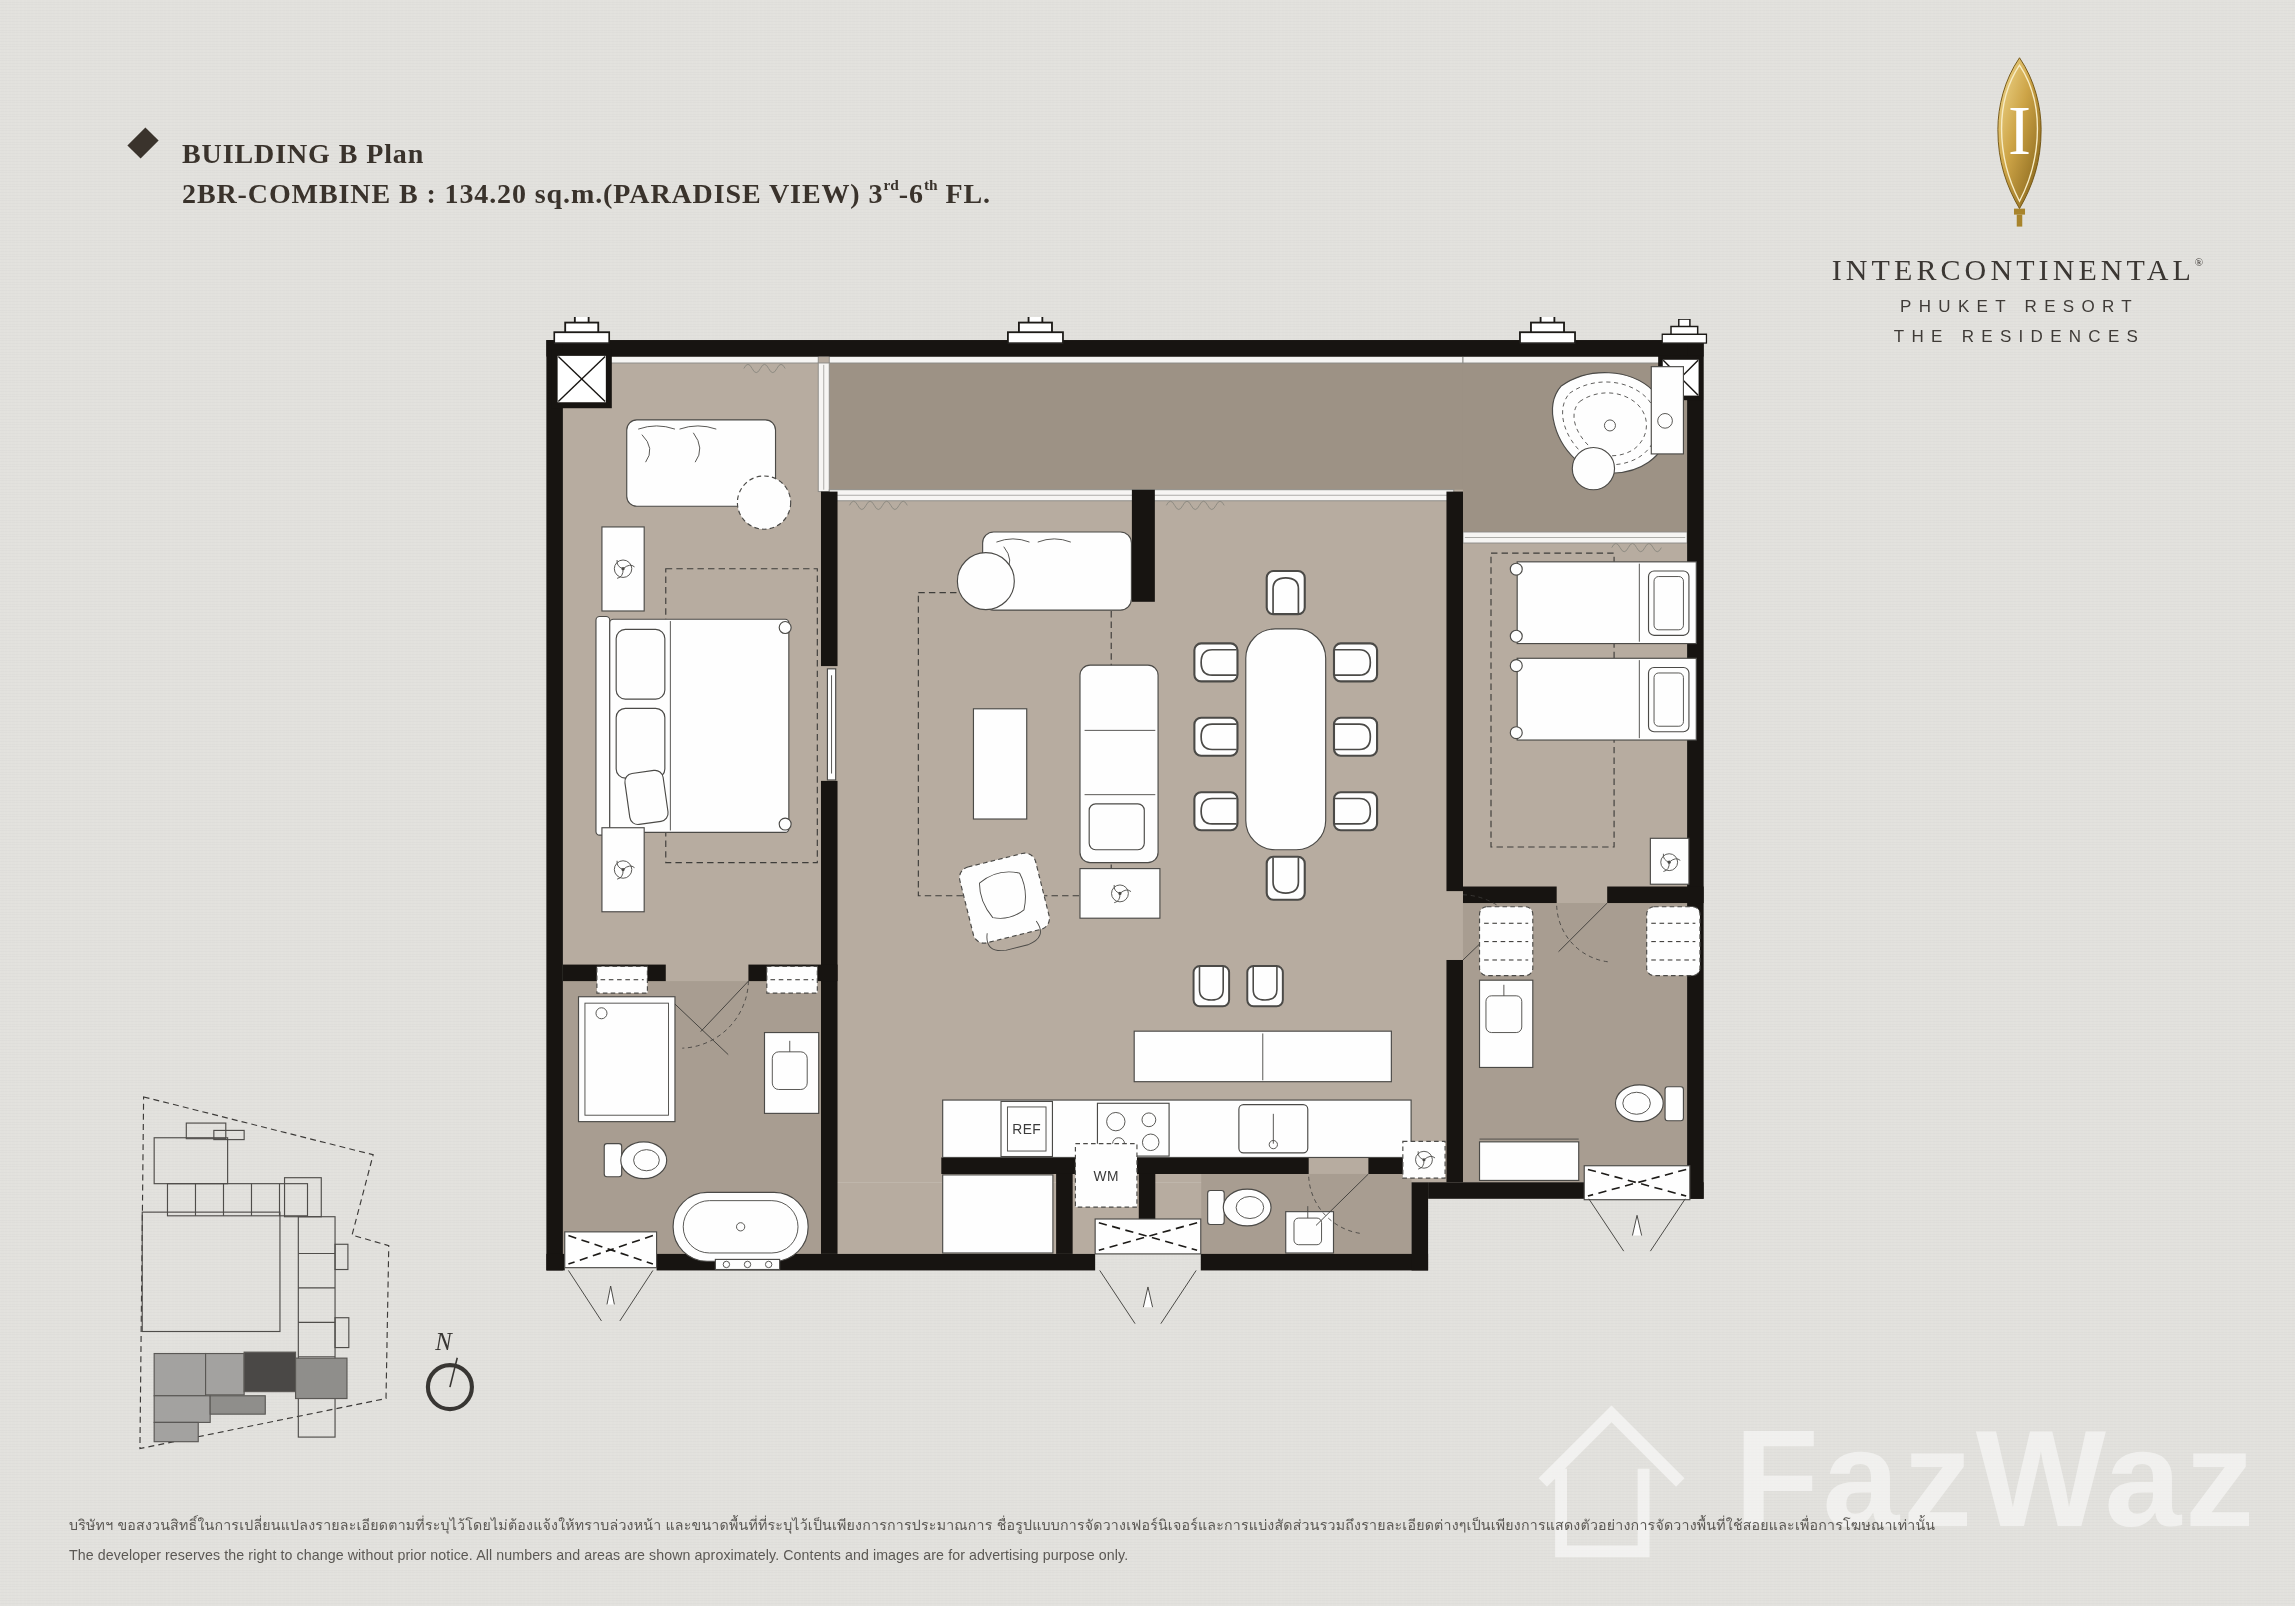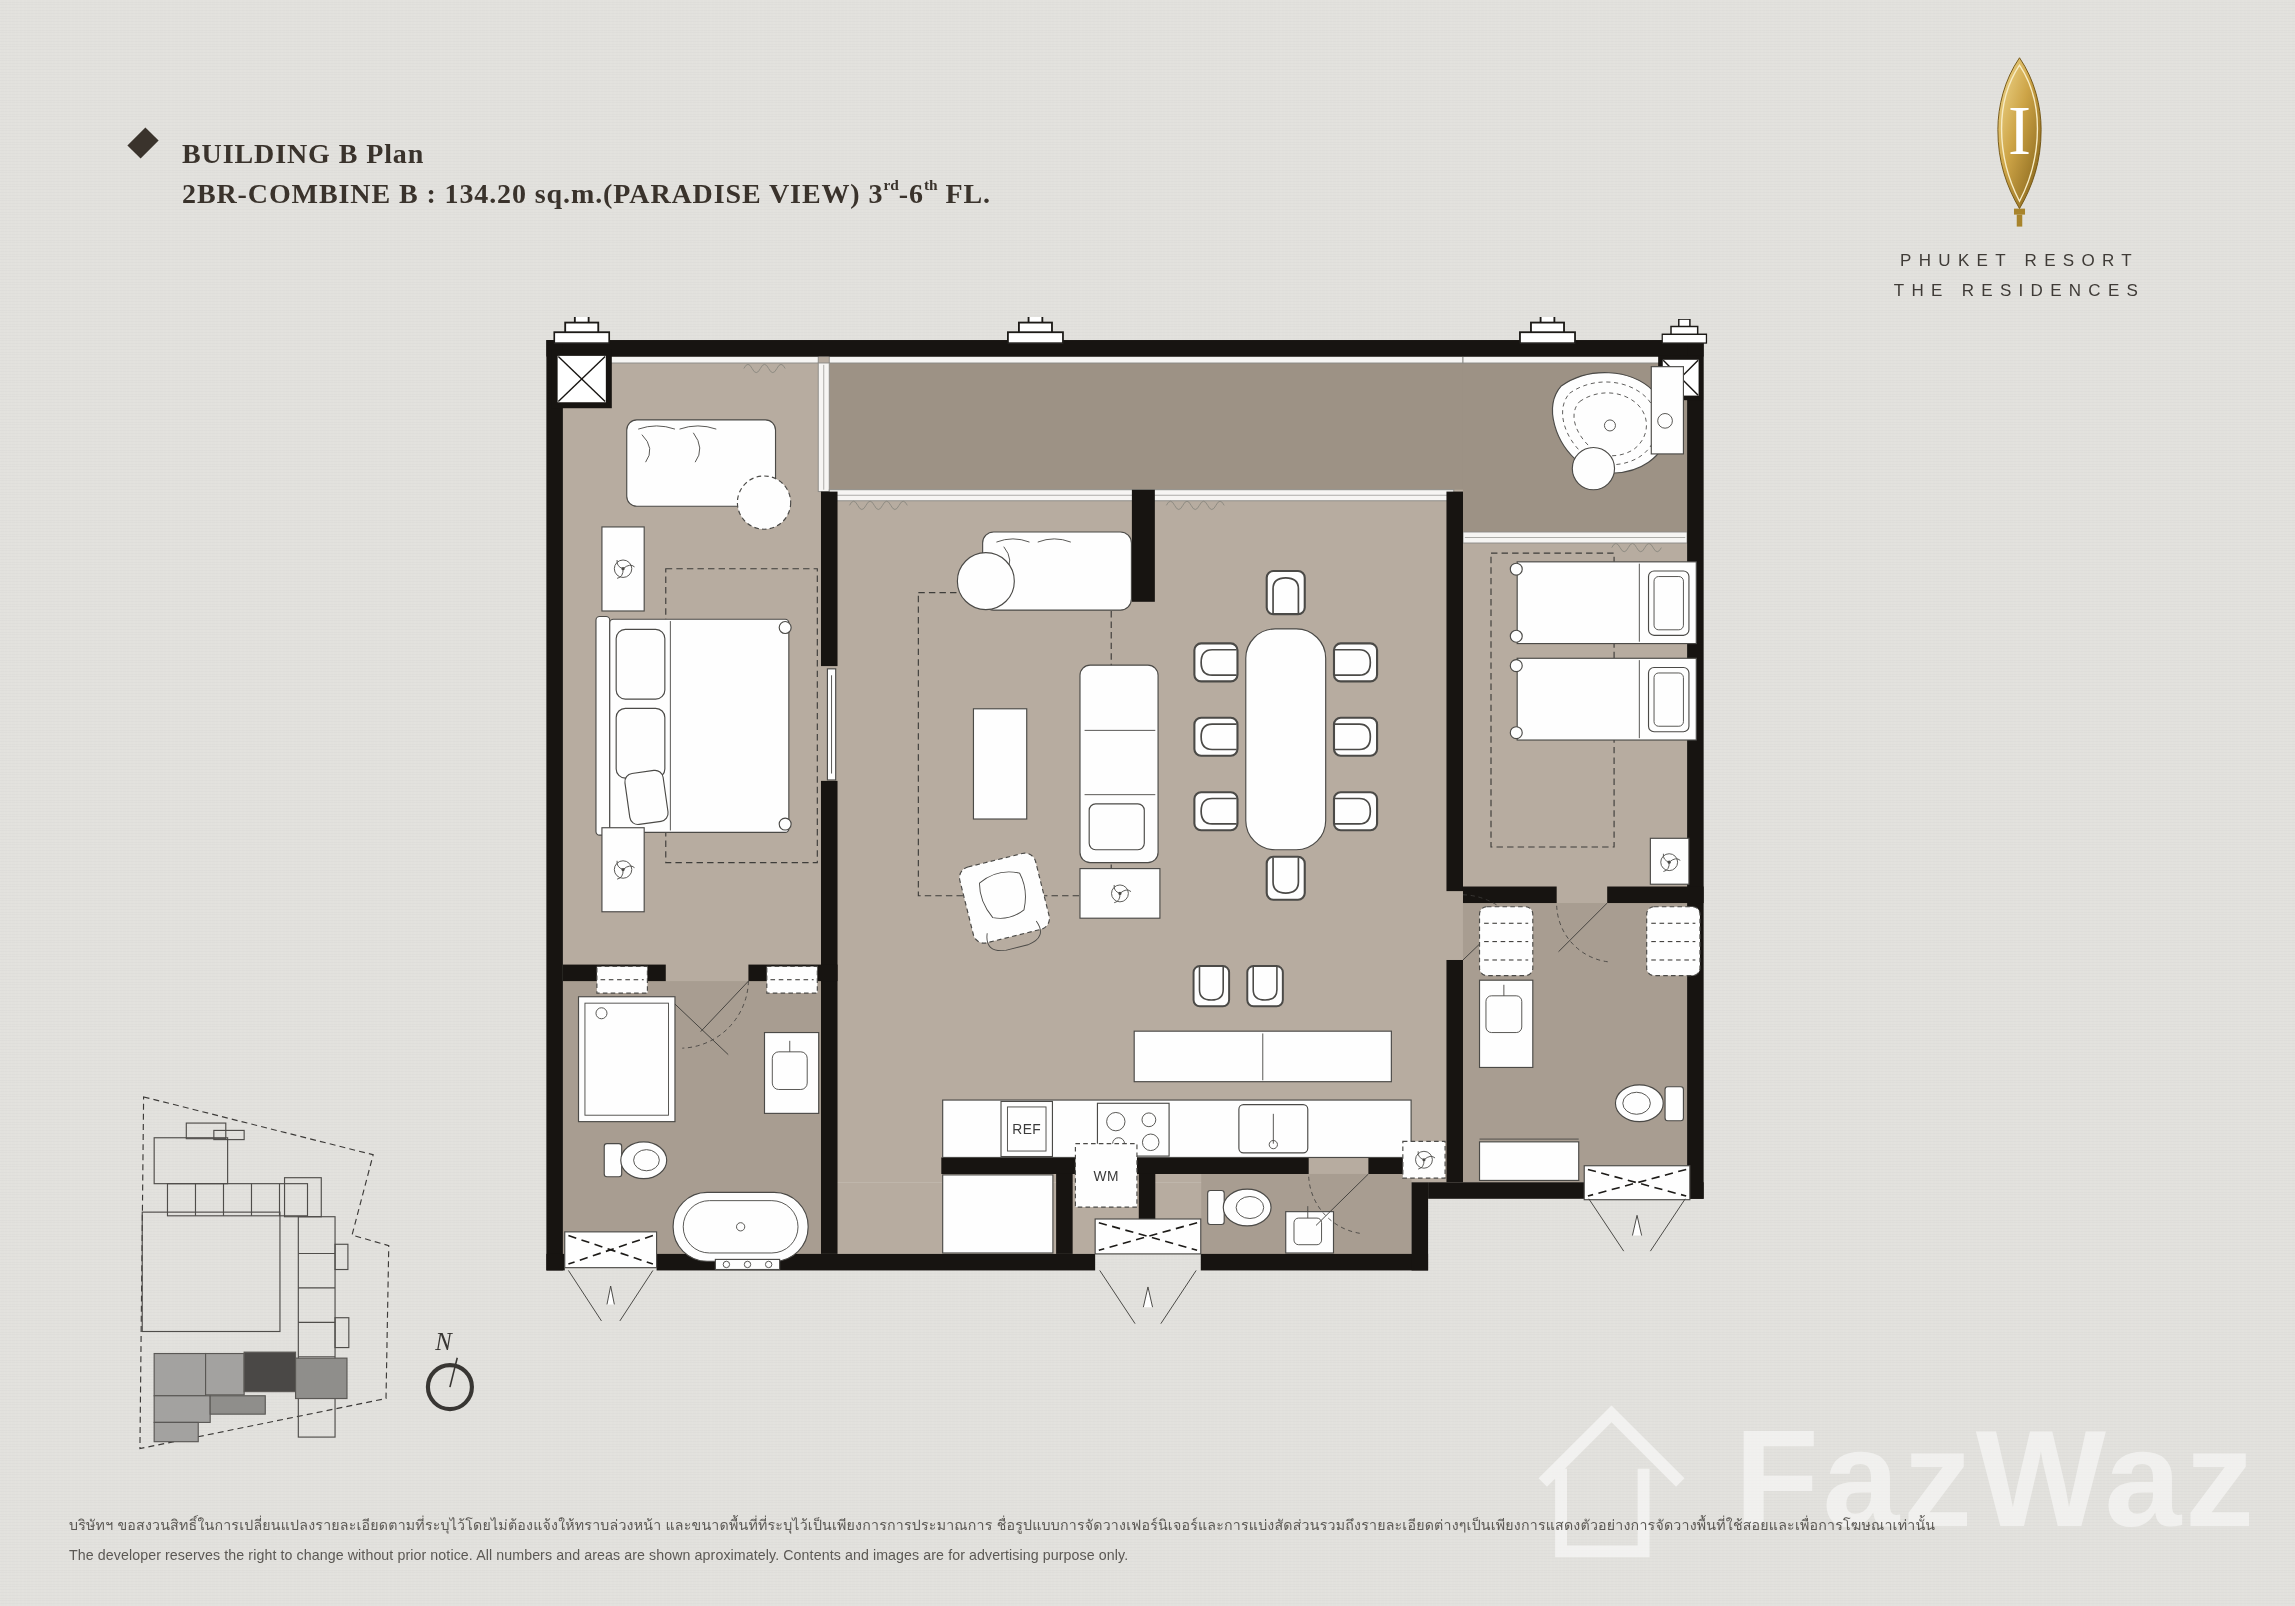--- a/index.html
+++ b/index.html
@@ -79,20 +79,21 @@
           <stop offset="0.45" stop-color="#cda447"></stop>
           <stop offset="1" stop-color="#7d5c14"></stop>
       </linearGradient>
     </defs>
     <path d="M55,6 C88,54 102,112 102,162 C102,232 84,284 55,334 C26,284 8,232 8,162 C8,112 22,54 55,6 Z" fill="url(#gg)" stroke="#6f5210" stroke-width="2"></path>
     <path d="M55,22 C83,64 94,116 94,160 C94,224 78,274 55,318 C32,274 16,224 16,160 C16,116 27,64 55,22 Z" fill="none" stroke="#f7ecc4" stroke-width="3"></path>
     <text x="55" y="215" text-anchor="middle" font-family="Liberation Serif, serif" font-size="150" fill="#ffffff">I</text>
     <rect x="43" y="334" width="24" height="13" fill="#a8842c"></rect>
     <rect x="49" y="347" width="12" height="26" fill="#a8842c"></rect>
   </svg>
+  <div class="brand"><span>INTERCONTINENTAL</span><sup>®</sup></div>
   <div class="sub">PHUKET RESORT</div>
   <div class="sub">THE RESIDENCES</div>
 </div>
 
 <svg class="abs" style="left:528px;top:317px;z-index:2;" width="1194" height="1038" viewBox="0 0 2600 2260">
   <defs>
     <symbol id="fan" viewBox="0 0 60 60">
       <circle cx="30" cy="30" r="19" fill="none" stroke="#4b4a47" stroke-width="2"></circle>
       <circle cx="30" cy="30" r="3.5" fill="#4b4a47"></circle>
       <path d="M30,30 Q15,25 17,11 M30,30 Q45,17 55,26 M30,30 Q31,48 17,51" fill="none" stroke="#4b4a47" stroke-width="2"></path>

